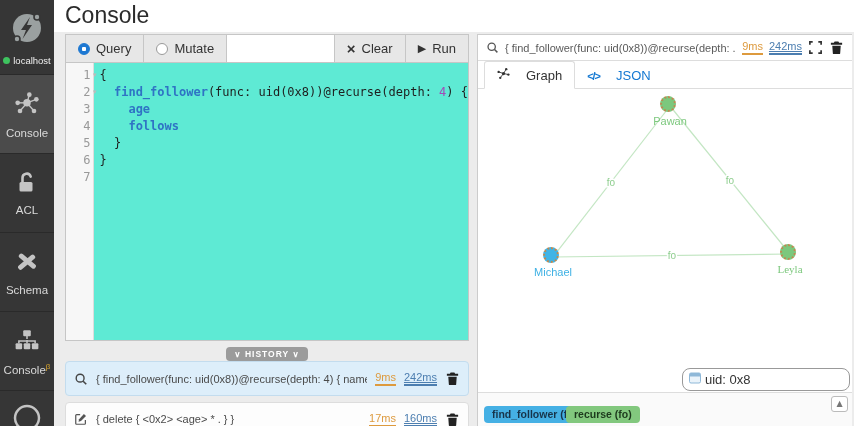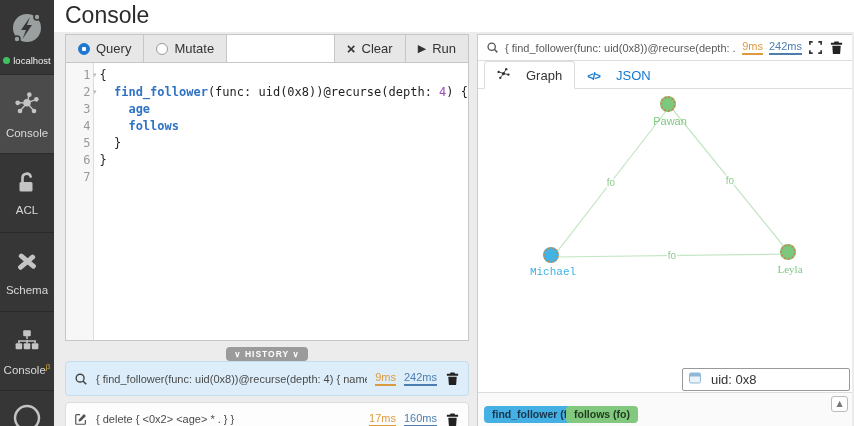--- a/index.html
+++ b/index.html
@@ -16,21 +16,21 @@
   .conn { display:flex; align-items:center; justify-content:center; gap:3px; margin-top:4px; padding-bottom:8px; }
   .conn .dot { width:7px; height:7px; border-radius:50%; background:#3ec35f; flex:0 0 auto; }
   .conn .conn-label { font-size:9.5px; color:#efefef; white-space:nowrap; overflow:hidden; max-width:44px; }
   .nav-item { border-top:1px solid #2a2a2a; height:79px; display:flex; flex-direction:column; align-items:center; justify-content:center; gap:5px; cursor:pointer; }
   .nav-item.active { background:#4b4b4b; }
   .nav-label { font-size:11.5px; color:#d9d9d9; }
   .nav-label sup { color:#d9a62e; font-size:8px; }
   .partial-icon { border-top:1px solid #2a2a2a; display:flex; justify-content:center; padding-top:9px; height:40px; }
 
   
-  .editor-panel { position:absolute; left:65px; top:34px; width:404px; height:307px; background:#ffffff; border:1px solid #c6c6c6; }
+  .editor-panel { position:absolute; left:65px; top:34px; width:404px; height:307px; background:#5eead4; border:1px solid #c6c6c6; }
   .toolbar { display:flex; height:28px; border-bottom:1px solid #c6c6c6; background:#fff; font-size:13px; color:#333; }
   .tb { display:flex; align-items:center; gap:6px; padding:0 12px; background:#e7e7e7; border:none; font-size:13px; color:#333; cursor:pointer; font-family:"Liberation Sans",sans-serif; }
   .tb.qtab { border-right:1px solid #c6c6c6; }
   .tb-spacer { flex:1; background:#fff; }
   .tb.act { border-left:1px solid #c6c6c6; }
   .radio { width:12px; height:12px; border-radius:50%; border:1px solid #9a9a9a; background:#fff; }
   .radio.checked { border:1px solid #1d78d2; background:radial-gradient(circle,#ffffff 0 2px,#1d78d2 2.5px); }
   .x-ic { font-weight:bold; font-size:15px; line-height:1; }
   .play-ic { font-size:11px; line-height:1; }
   .editor { display:flex; height:277px; font-family:"DejaVu Sans Mono", monospace; font-size:12px; }
@@ -45,43 +45,43 @@
   
   .history-pill-row { position:absolute; left:65px; top:343px; width:404px; text-align:center; }
   .history-pill { display:inline-block; background:#9b9b9b; color:#fff; font-size:8.5px; font-weight:bold; letter-spacing:1px; border-radius:4px; padding:2px 8px; cursor:pointer; }
   .hist-item { position:absolute; left:65px; width:404px; display:flex; align-items:center; gap:8px; padding:0 8px; border-radius:4px; border:1px solid #ddd; background:#fdfdfd; cursor:pointer; }
   .hist-item.sel { background:#ddeefa; border-color:#c3dcee; }
   .hist-item.first { top:361px; height:35px; }
   .hist-item.second { top:402px; height:34px; }
   .htext { flex:1; font-size:11px; color:#4a4a4a; white-space:nowrap; overflow:hidden; }
   .lat { font-size:11px; padding-bottom:1px; border-bottom:2px solid currentColor; white-space:nowrap; }
   .lat.server { color:#dd9a3e; }
-  .lat.total { color:#4c7eb0; }
+  .lat.total { color:#4c7eb0;text-decoration:underline; }
   .icbtn { display:flex; align-items:center; cursor:pointer; }
 
   
   .result-panel { position:absolute; left:477px; top:34px; width:375px; height:392px; background:#fff; border:1px solid #ccc; border-right:none; }
   .result-head { height:26px; display:flex; align-items:center; gap:6px; padding:0 8px; border-bottom:1px solid #ddd; }
   .rq { flex:1; font-size:11px; color:#5a5a5a; white-space:nowrap; overflow:hidden; }
   .result-tabs { height:28px; display:flex; align-items:flex-end; border-bottom:1px solid #ddd; padding-left:6px; }
   .rtab { display:flex; align-items:center; gap:16px; font-size:13px; padding:5px 12px; cursor:pointer; }
   .rtab.active { background:#fff; border:1px solid #ddd; border-bottom:1px solid #fff; border-radius:3px 3px 0 0; margin-bottom:-1px; color:#333; }
   .rtab.jsontab { color:#1478d2; }
   .code-ic { font-weight:bold; font-size:11px; letter-spacing:-1px; }
 
   .canvas { position:relative; height:303px; background:#fff; overflow:hidden; }
   .canvas svg.edges { position:absolute; left:0; top:0; }
   .edge-label { paint-order:stroke; stroke:#fff; stroke-width:3px; fill:#8fce8f; font-size:10px; font-family:"Liberation Sans",sans-serif; }
   .gnode { position:absolute; width:16px; height:16px; border-radius:50%; border:2px dotted #bd8a52; }
   .gnode.green { background:#7cc87d; }
   .gnode.blue { background:#41b4e6; }
   .gnode-label { position:absolute; width:90px; text-align:center; font-size:11px; }
   .gl-green { color:#7cc87d; }
-  .gl-blue { color:#3eb1e4;font-family:Liberation Mono, monospace; }
-  .uid-box { position:absolute; right:2px; top:279px; width:168px; height:23px; background:#fff; border:1px solid #999; border-radius:2px; display:flex; align-items:center; gap:9px; padding:0 5px; font-size:13px; color:#333; }
+  .gl-blue { color:#3eb1e4; }
+  .uid-box { position:absolute; right:2px; top:279px; width:168px; height:23px; background:#fff; border:1px solid #999; border-radius:8px; display:flex; align-items:center; gap:3px; padding:0 5px; font-size:13px; color:#333; }
 
   .result-footer { position:relative; height:34px; background:#fafafa; border-top:1px solid #ddd; }
   .badge { position:absolute; top:13px; height:17px; line-height:17px; border-radius:4px; padding:0 8px; font-size:10.5px; font-weight:bold; color:#17344a; cursor:pointer; }
   .badge.b1 { left:6px; background:#45b0e4; }
   .badge.b2 { left:88px; background:#82c87e; color:#1d3a1d; }
   .collapse { position:absolute; right:4px; top:3px; width:17px; height:16px; background:#fff; border:1px solid #bbb; border-radius:3px; font-size:8px; color:#777; cursor:pointer; line-height:14px; text-align:center; font-family:"DejaVu Sans",sans-serif; }
 </style>
 </head>
 <body>
 
@@ -321,18 +321,18 @@
               <rect x="1.5" y="2" width="11" height="10" rx="1.5" fill="#eaf3fa" stroke="#8fb8d8"></rect>
               <path d="M1.5 3.5 a1.5 1.5 0 0 1 1.5-1.5 h8 a1.5 1.5 0 0 1 1.5 1.5 v2 h-11 z" fill="#8fb8d8"></path>
             </svg>
         </span>
         <span>uid: 0x8</span>
       </div>
     </div>
 
     <div class="result-footer">
       <span class="badge b1">find_follower (f)</span>
-      <span class="badge b2">follows (fo)</span>
+      <span class="badge b2">recurse (fo)</span>
       <button class="collapse">▲</button>
     </div>
   </section>
 
 </div>
 
 </body></html>

